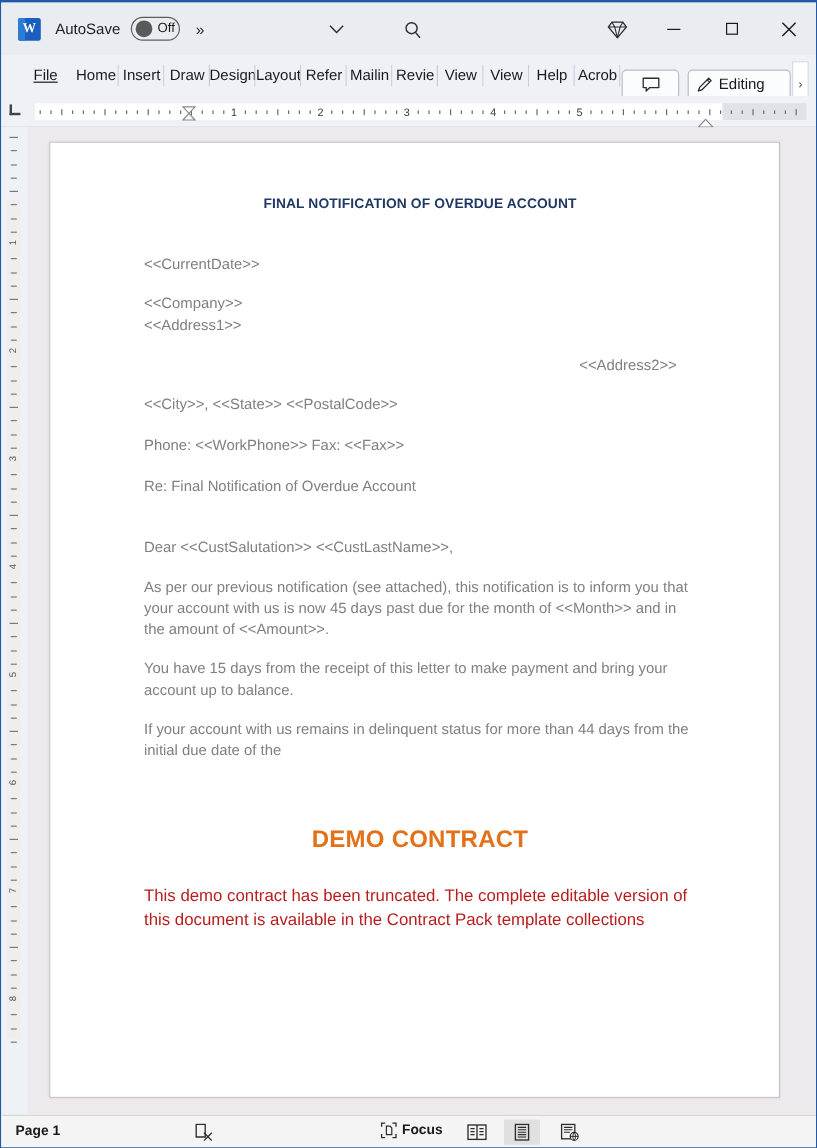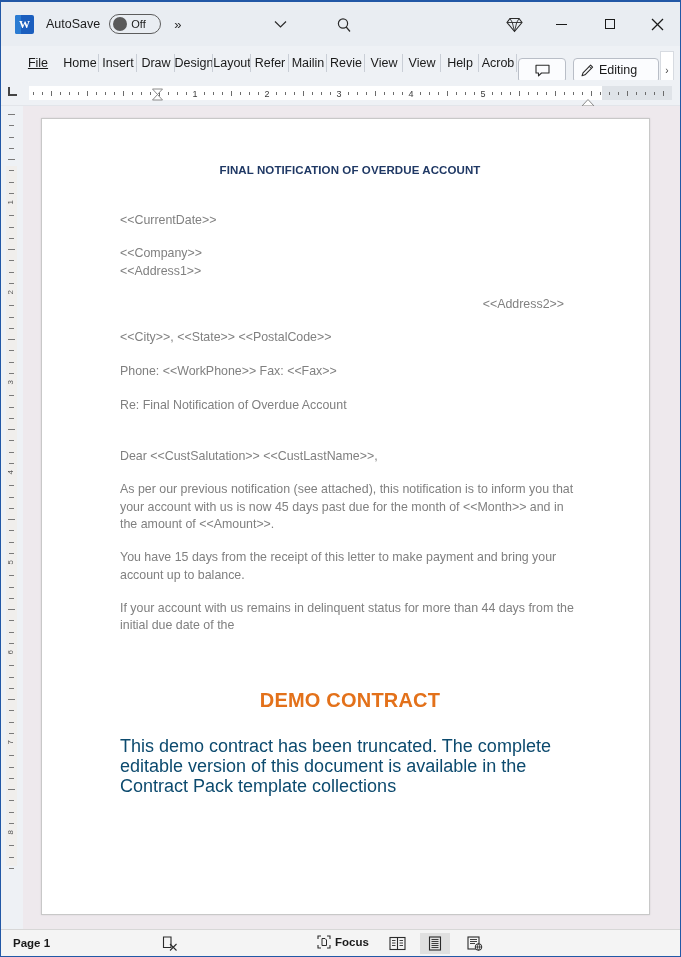--- a/index.html
+++ b/index.html
@@ -49,21 +49,21 @@
     line-height: 1;
     font-family: "Liberation Serif", serif;
   }
   .autosave-label {
     margin-left: 12px;
     font-size: 12.5px; color: #1c1c1c;
     white-space: nowrap;
   }
   .toggle {
     margin-left: 9px;
-    width: 52px; height: 20px;
+    width: 41px; height: 20px;
     border: 1px solid #5c5c5c;
     border-radius: 10px;
     background: #e9edf2;
     display: flex; align-items: center;
     position: relative;
     flex: none;
     text-align: right;
   }
   .toggle .knob {
     width: 14px; height: 14px; border-radius: 50%;
@@ -267,22 +267,22 @@
   .demo-head {
     text-align: center;
     font-size: 20px;
     font-weight: bold;
     color: #e3711a;
     margin: 55px 0 24px 0;
     font-family: "Liberation Sans", sans-serif;
     letter-spacing: 0.2px;
   }
   .demo-p {
-    font-size: 18px;
-    color: #0c4a6e;
+    font-size: 14px;
+    color: #b91c1c;
     line-height: 20px;
     margin: 0 0 26px 0;
     font-family: "Liberation Sans", sans-serif;
   }
   .demo-link {
     font-size: 12.2px;
     color: #e3711a;
     line-height: 17.5px;
     text-decoration: underline;
     display: block;

